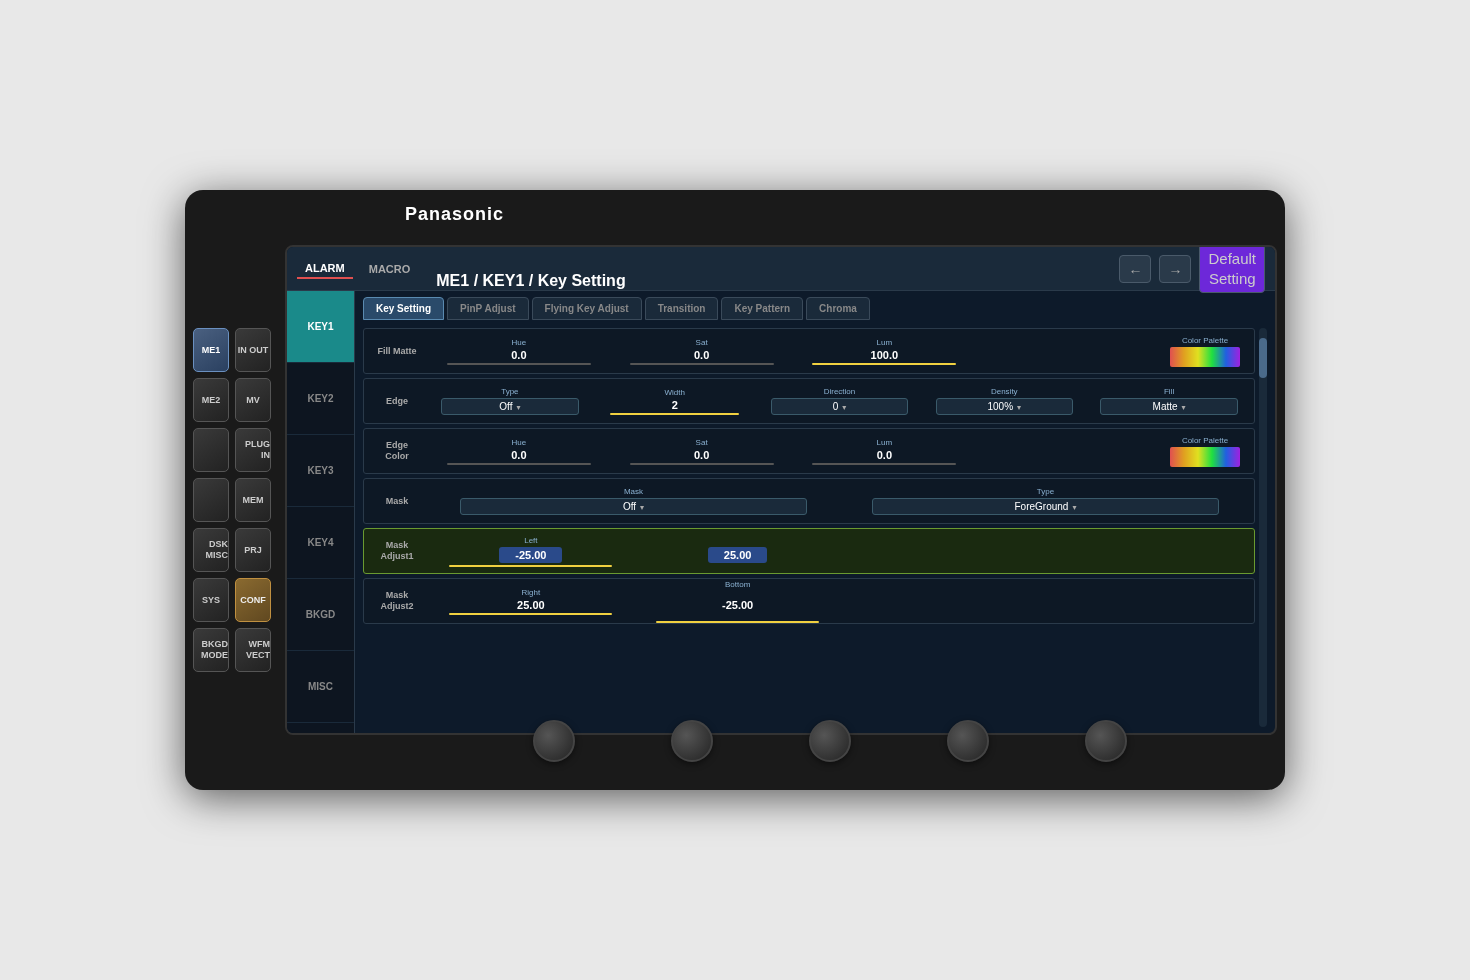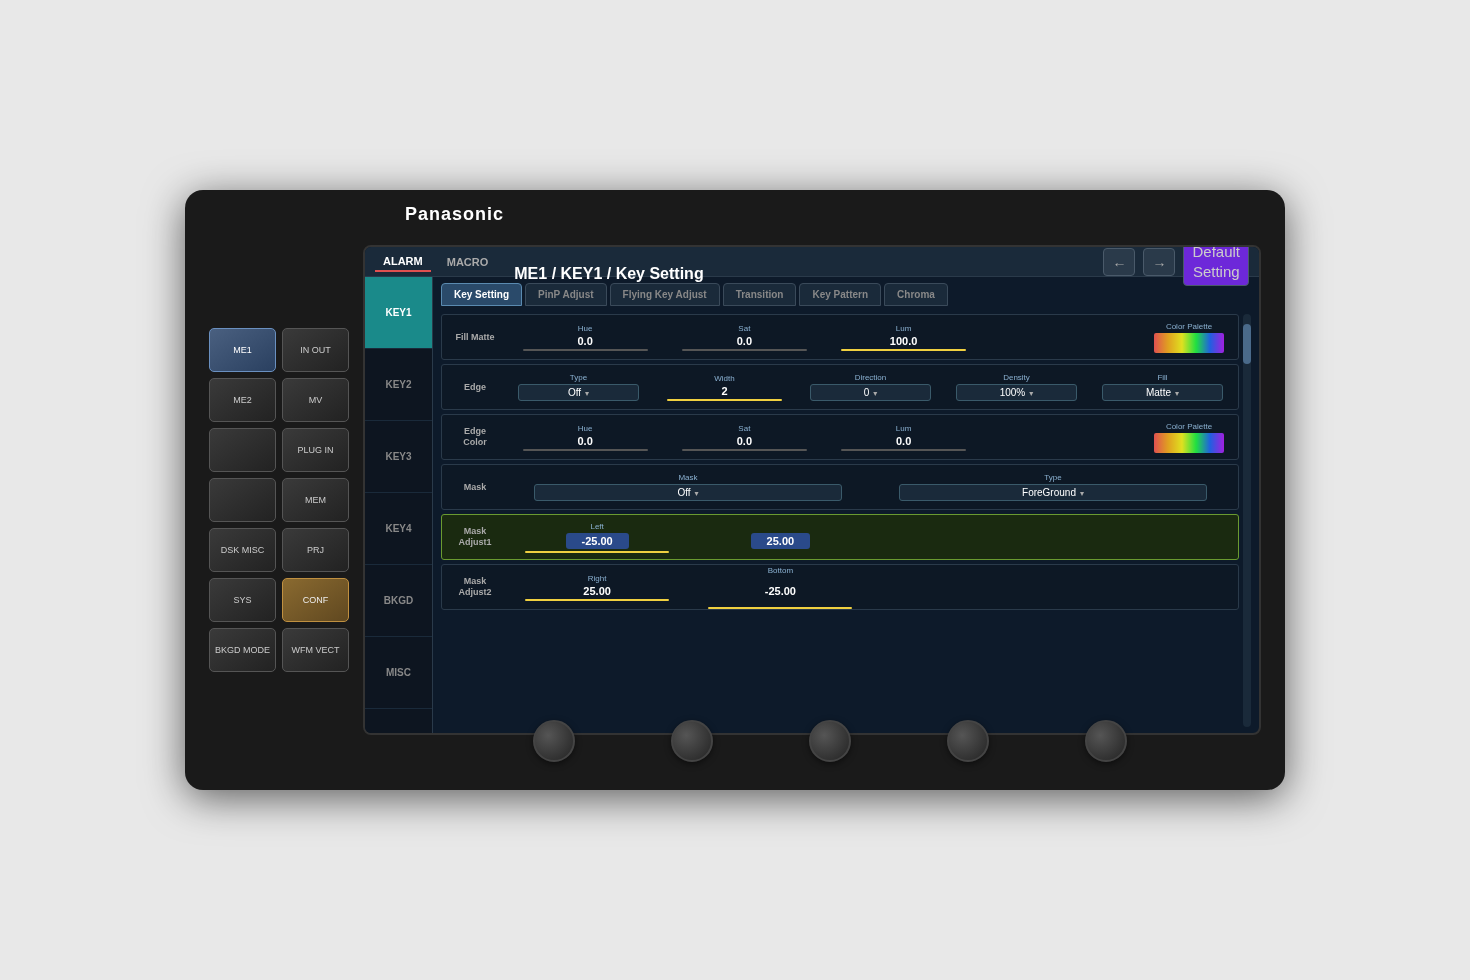--- a/index.html
+++ b/index.html
@@ -13,21 +13,21 @@
       font-family: Arial, sans-serif;
     }
     .device {
       background: #1a1a1a;
       border-radius: 18px;
       width: 1100px;
       height: 600px;
       position: relative;
       display: flex;
       align-items: center;
-      padding: 20px 24px;
+      padding: 20px 8px;
       box-shadow: 0 8px 40px rgba(0,0,0,0.6);
     }
     .brand {
       position: absolute;
       top: 14px;
       left: 220px;
       color: #fff;
       font-size: 18px;
       font-weight: bold;
       letter-spacing: 1px;
@@ -37,29 +37,29 @@
       flex-direction: column;
       gap: 6px;
       margin-right: 14px;
       margin-top: 20px;
     }
     .btn-row {
       display: flex;
       gap: 6px;
     }
     .hw-btn {
-      width: 67px;
+      width: 36px;
       height: 44px;
       border-radius: 5px;
       border: 1px solid #555;
       background: linear-gradient(145deg, #3a3a3a, #222);
       color: #ccc;
       font-size: 9px;
-      font-weight: normal;
-      text-align: left;
+      font-weight: bold;
+      text-align: right;
       display: flex;
       align-items: center;
       justify-content: center;
       cursor: pointer;
       line-height: 1.2;
     }
     .hw-btn.active-blue {
       background: linear-gradient(145deg, #4a6080, #2a4060);
       color: #fff;
       border-color: #6a90c0;
@@ -77,21 +77,21 @@
       display: flex;
       flex-direction: column;
       overflow: hidden;
       border: 2px solid #333;
     }
     .top-bar {
       background: #1a2a3a;
       display: flex;
       align-items: center;
       padding: 0 10px;
-      height: 30px;
+      height: 44px;
       gap: 8px;
       border-bottom: 1px solid #2a3a4a;
     }
     .alarm-btn {
       color: #fff;
       font-size: 11px;
       font-weight: bold;
       padding: 3px 8px;
       border-bottom: 2px solid #e05050;
       cursor: pointer;

